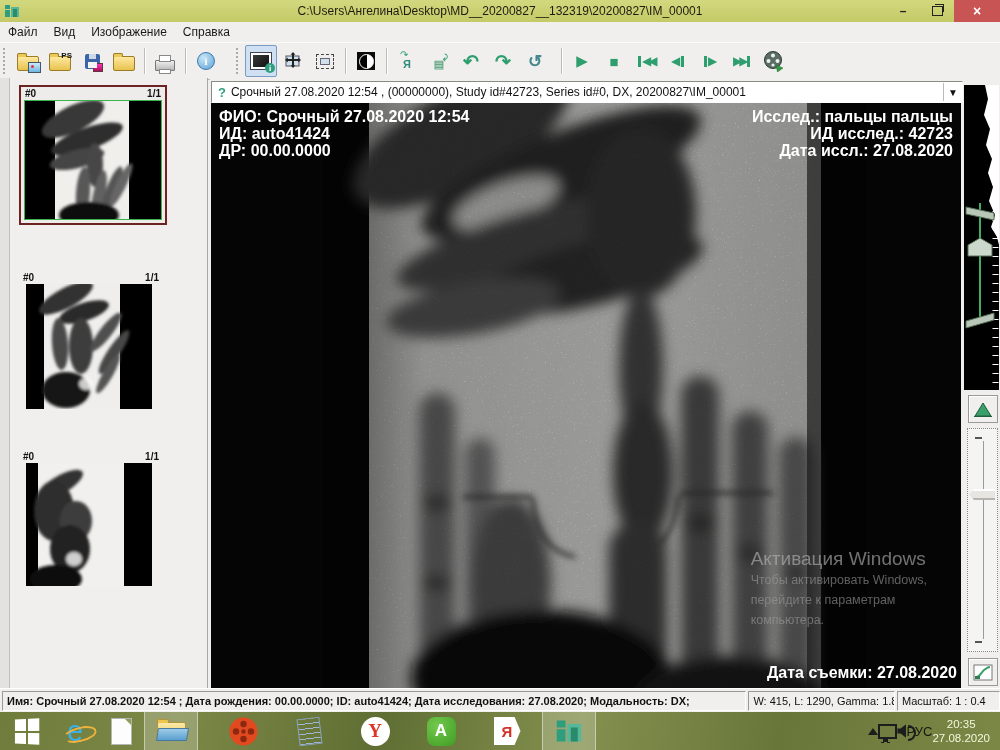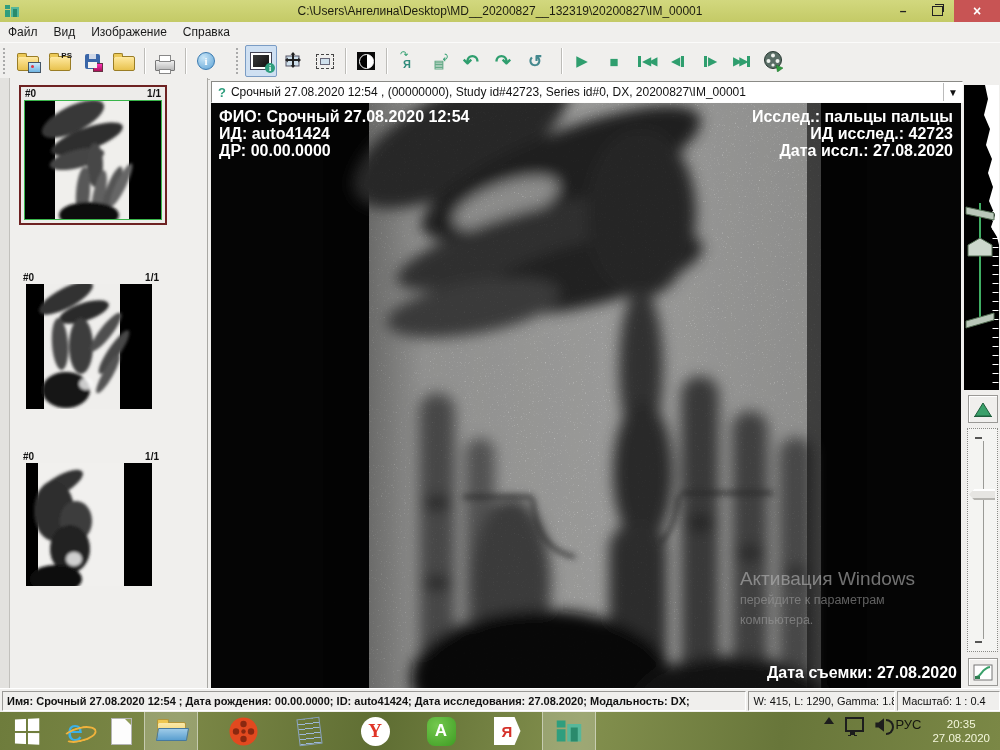--- a/index.html
+++ b/index.html
@@ -79,21 +79,21 @@
     border:1px solid #8a8a86;border-right-color:#fdfdfc;border-bottom-color:#fdfdfc;display:flex;align-items:center;}
   .studybar .q{color:#2f9e7e;font-weight:bold;font-size:13px;margin:0 5px 0 6px;}
   .studybar .stext{font-size:12px;color:#111;white-space:nowrap;overflow:hidden;flex:1;}
   .studybar .ddown{width:18px;height:18px;border-left:1px solid #bbb;display:flex;align-items:center;justify-content:center;font-size:10px;color:#111;}
   .canvas{position:absolute;left:1px;top:25px;width:750px;height:585px;background:#000;overflow:hidden;}
   .ovl{position:absolute;color:#fff;font-weight:bold;font-size:16px;line-height:17px;white-space:pre;}
   .ovl.tl{left:8px;top:5px;}
   .ovl.tr{right:8px;top:5px;text-align:right;}
   .ovl.bl{left:8px;bottom:8px;}
   .ovl.br{right:4px;bottom:7px;}
-  .watermark{position:absolute;right:46px;bottom:58px;color:#9a9a9a;opacity:.62;text-align:left;pointer-events:none;}
+  .watermark{position:absolute;right:34px;bottom:58px;color:#9a9a9a;opacity:.62;text-align:left;pointer-events:none;}
   .watermark .wt{font-size:19px;line-height:23px;color:#b5b5b5;}
   .watermark .wl{font-size:12.5px;line-height:20px;}
 
   
   .rightpanel{position:absolute;left:963px;top:78px;width:37px;height:610px;background:#f0efed;}
   .histbox{position:absolute;left:1px;top:7px;width:35px;height:305px;background:#000;}
   .rp-btn{position:absolute;left:5px;width:28px;height:26px;background:#f0efed;border:1px solid #9a9996;
     box-shadow:inset 1px 1px 0 #fff;display:flex;align-items:center;justify-content:center;}
   .rp-btn.b1{top:317px;}
   .rp-btn.b2{top:580px;}
@@ -129,21 +129,21 @@
   .exp-folder .back::before{content:"";position:absolute;left:-1px;top:-4px;width:10px;height:3px;background:#eec64f;border:1px solid #b2953a;border-bottom:none;border-radius:2px 2px 0 0;}
   .exp-folder .front{position:absolute;left:0;bottom:0;width:100%;height:11px;background:linear-gradient(#9ecbe8,#5a9fd0);border:1px solid #47799e;transform:skewX(-10deg);border-radius:1px;}
   .ico-notepad{width:21px;height:25px;background:linear-gradient(#ffffff,#dbe8f4);border:1px solid #8aa3c0;transform:rotate(-7deg);
     background-image:repeating-linear-gradient(#0000 0 4px,#9db8d6 4px 5px);}
   .ico-ycircle{width:29px;height:29px;border-radius:50%;background:#fff;display:flex;align-items:center;justify-content:center;
     font-family:"Liberation Serif",serif;font-weight:bold;font-size:19px;color:#e03427;}
   .ico-acircle{width:29px;height:29px;border-radius:8px;background:radial-gradient(circle at 35% 30%,#74c94e,#3e9c23);display:flex;align-items:center;justify-content:center;font-weight:bold;font-size:17px;color:#fff;}
   .ico-yashield{width:27px;height:28px;background:#fff;clip-path:polygon(0 0,78% 0,100% 50%,78% 100%,0 100%);
     display:flex;align-items:center;justify-content:center;font-weight:bold;font-size:15px;color:#d5302a;}
   .applogo28{width:28px;height:28px;}
-  .tray{margin-left:auto;display:flex;align-items:flex-start;gap:11px;padding-right:10px;}
+  .tray{margin-left:auto;display:flex;align-items:center;padding-right:10px;}
   .tray-arrow{width:0;height:0;border-left:5px solid transparent;border-right:5px solid transparent;border-bottom:7px solid #1d1d1d;}
   .ico-net{width:15px;height:11px;border:2px solid #1d1d1d;position:relative;background:transparent;}
   .ico-net::after{content:"";position:absolute;left:3px;bottom:-5px;width:5px;height:3px;background:#1d1d1d;box-shadow:-3px 2px 0 -1px #1d1d1d,3px 2px 0 -1px #1d1d1d;}
   .ico-vol{position:relative;width:9px;height:16px;display:flex;align-items:center;}
   .ico-vol .spk{width:10px;height:14px;background:#1d1d1d;clip-path:polygon(0 33%,35% 33%,100% 0,100% 100%,35% 67%,0 67%);}
   .ico-vol .wave{position:absolute;left:11px;top:2px;width:6px;height:12px;border:2px solid #1d1d1d;border-left:none;border-top-right-radius:10px;border-bottom-right-radius:10px;}
   .lang{font-size:13px;color:#161610;}
   .clock{font-size:11.5px;line-height:14px;color:#f4f7dc;text-align:center;}
 </style>
 </head>
@@ -435,20 +435,21 @@
           <path d="M468 392 q-6 40 -20 48"></path>
         </g>
         <rect x="596" y="0" width="14" height="585" fill="#1b1b1b" opacity="0.65"></rect>
         <rect x="158" y="0" width="452" height="585" filter="url(#grain)" opacity="0.32"></rect>
       </svg>
 
       <div class="ovl tl"><span>ФИО: Срочный 27.08.2020 12:54</span><br><span>ИД: auto41424</span><br><span>ДР: 00.00.0000</span></div>
       <div class="ovl tr"><span>Исслед.: пальцы пальцы</span><br><span>ИД исслед.: 42723</span><br><span>Дата иссл.: 27.08.2020</span></div>
       <div class="watermark">
         <div class="wt">Активация Windows</div>
+        <div class="wl">Чтобы активировать Windows,</div>
         <div class="wl">перейдите к параметрам</div>
         <div class="wl">компьютера.</div>
       </div>
       <div class="ovl br">Дата съемки: 27.08.2020</div>
     </div>
   </div>
 
   <div class="rightpanel">
     <div class="histbox">
       <svg width="35" height="305" viewBox="0 0 35 305">

